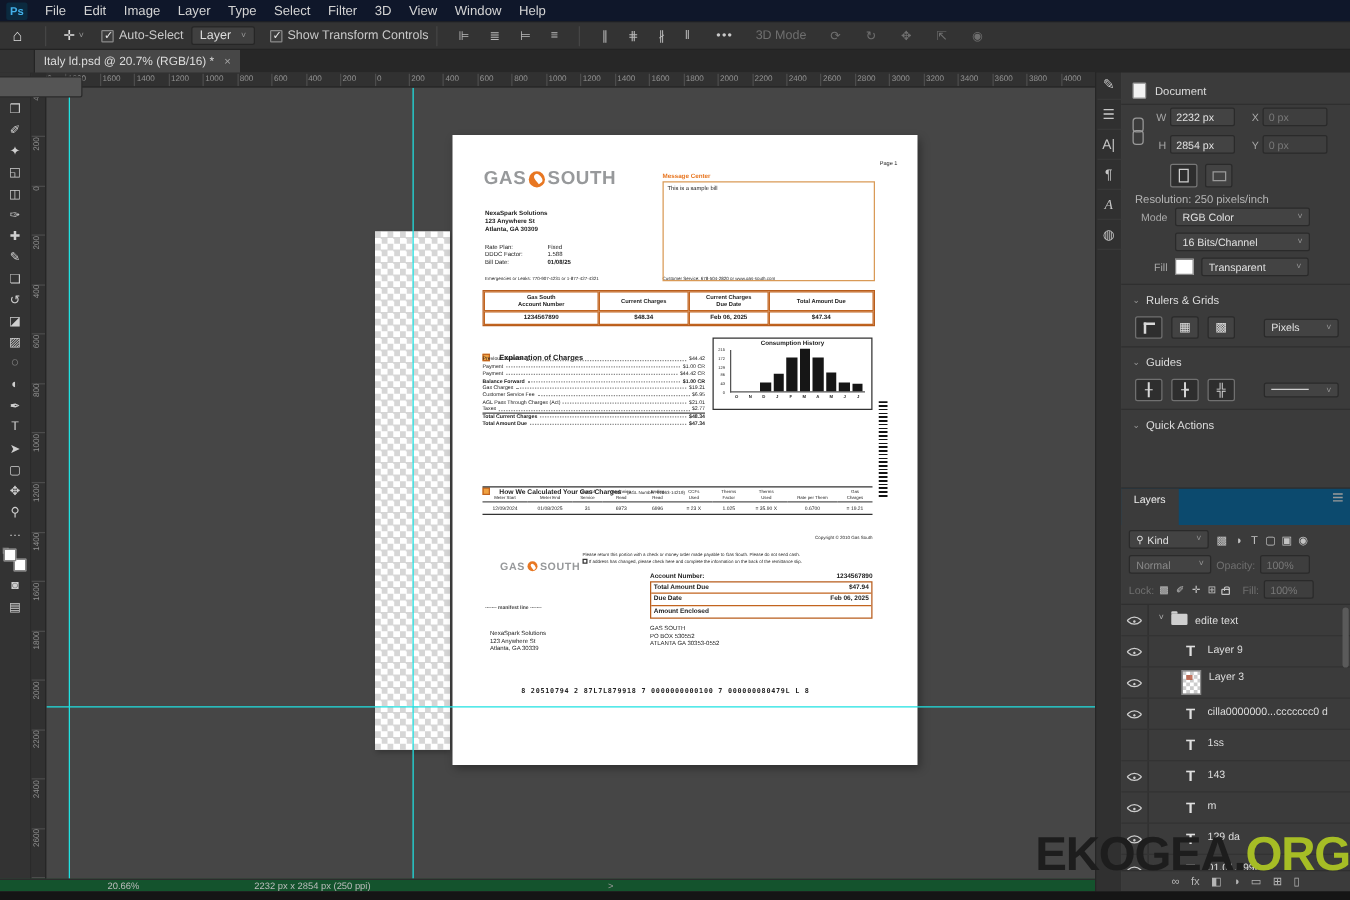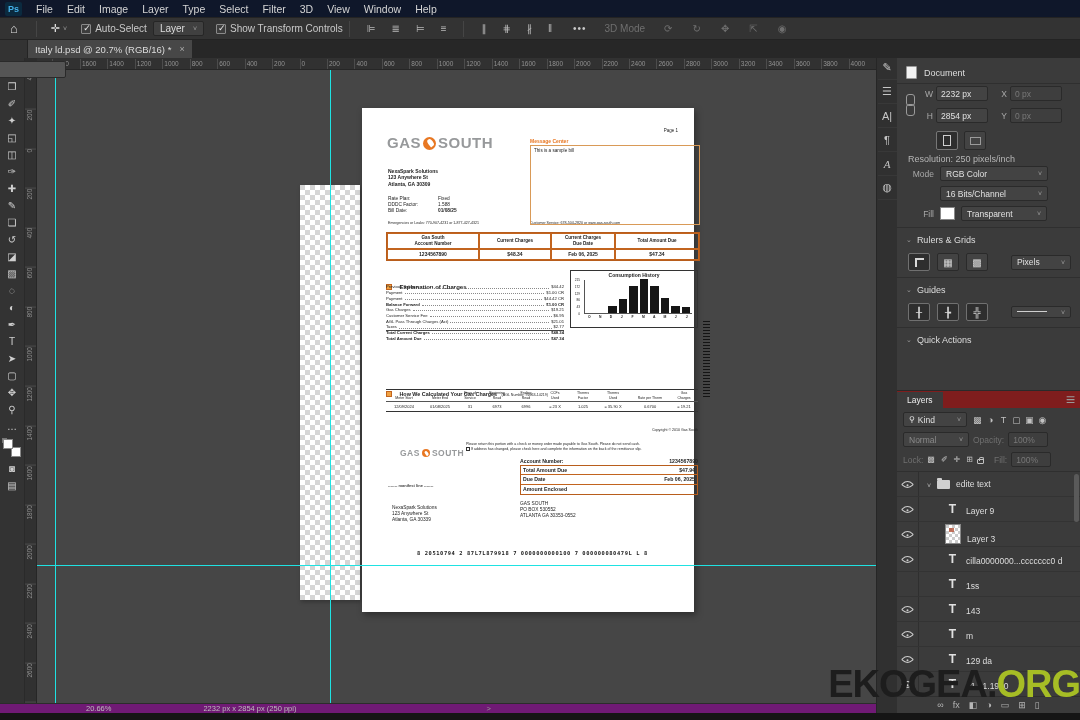--- a/index.html
+++ b/index.html
@@ -48,21 +48,21 @@
   .rlbl-v{flex:1;font-size:6.5px;color:#919191;border-top:1px solid #4c4c4c;writing-mode:vertical-rl;transform:rotate(180deg);text-align:right;line-height:10px}
   .corner{position:absolute;left:25px;top:58px;width:12px;height:12px;background:#2c2c2c;z-index:16}
 
   
   .stage{position:absolute;left:37px;top:70px;right:204px;bottom:17px;background:#464646;overflow:hidden}
   .checker{position:absolute;left:263px;top:115px;width:60px;height:415px;background:conic-gradient(#fff 0 90deg,#d6d6d6 0 180deg,#fff 0 270deg,#d6d6d6 0) 0 0/10px 10px;box-shadow:1px 2px 4px rgba(0,0,0,.25)}
   .guide-v{position:absolute;top:0;bottom:0;width:1px;background:#1fe2e2;z-index:6}
   .guide-h{position:absolute;left:0;right:0;height:1px;background:#1fe2e2;z-index:6}
 
   
-  .page{position:absolute;left:325px;top:38px;width:332px;height:504px;background:#fff;box-shadow:2px 3px 7px rgba(0,0,0,.35);color:#222;z-index:5}
+  .page{position:absolute;left:325px;top:38px;width:372px;height:504px;background:#fff;box-shadow:2px 3px 7px rgba(0,0,0,.35);color:#222;z-index:5}
   .page *{line-height:1.25}
   .pos{position:absolute}
   .b{font-weight:bold}
   .orange{color:#e87722}
   .logo{display:flex;align-items:center;gap:2px}
   .logo .t{font-size:15px;font-weight:bold;color:#97999b;letter-spacing:.5px}
   .flame{width:13px;height:13px;background:#e87722;border-radius:50%;position:relative}
   .flame::after{content:"";position:absolute;left:4.5px;top:2.5px;width:4.5px;height:7.5px;background:#fff;border-radius:50% 50% 50% 0;transform:rotate(-38deg)}
   .logo.sm .t{font-size:8.5px}
   .logo.sm .flame{width:8px;height:8px}
@@ -140,51 +140,51 @@
   .fillchip{width:15px;height:13px;background:#fff;border:1px solid #888}
   .icbtns{display:flex;gap:7px;margin:3px 0 2px 2px;align-items:center}
   .icbtn{width:22px;height:18px;background:#434343;border:1px solid #2a2a2a;border-radius:2px;display:flex;align-items:center;justify-content:center;color:#d8d8d8;font-size:10px}
   .icbtn.on{background:#2e2e2e;border-color:#707070}
   .ric{width:9px;height:9px;border-left:2px solid #d8d8d8;border-top:2px solid #d8d8d8}
   .linedd{width:52px;margin-left:12px}
   .lineglyph{display:inline-block;width:30px;height:0;border-top:1.5px solid #cfcfcf;margin:0 2px 2px 0;vertical-align:2px}
 
   
   .layers{flex:1;display:flex;flex-direction:column;border-top:1px solid #2a2a2a;min-height:0}
-  .layers-h{height:17px;background:#7f1d1d;display:flex;align-items:flex-end}
+  .layers-h{height:29px;background:#0c4a6e;display:flex;}
   .layers-tab{background:#3b3b3b;color:#ededed;font-size:8.5px;padding:0 10px;line-height:16px}
   .l-filter{display:flex;align-items:center;gap:4px;padding:4px 6px 2px 6px}
   .kindsel{width:64px}
   .fic{font-size:9px;color:#c2c2c2;width:13px;text-align:center}
   .l-blend{display:flex;align-items:center;gap:4px;padding:3px 6px}
   .blendsel{width:66px}
   .smallfld{width:40px}
   .l-lock{display:flex;align-items:center;gap:4px;padding:2px 6px 4px 6px;border-bottom:1px solid #2f2f2f}
   .lic{font-size:8px;color:#c2c2c2}
   .mini-lock{width:7px;height:5px;border:1px solid #c2c2c2;border-radius:1px;position:relative;margin-top:3px}
   .mini-lock::before{content:"";position:absolute;left:1px;top:-3px;width:3px;height:3px;border:1px solid #c2c2c2;border-bottom:none;border-radius:2px 2px 0 0}
   .l-rows{flex:1;overflow:hidden;position:relative}
   .lrow{height:25px;display:flex;align-items:center;border-bottom:1px solid #333}
   .eyecell{width:22px;align-self:stretch;border-right:1px solid #2f2f2f;display:flex;align-items:center;justify-content:center}
   .eye{width:9px;height:9px;border:1px solid #cdcdcd;border-radius:80% 10%;transform:rotate(45deg);position:relative}
   .eye::after{content:"";position:absolute;left:2.5px;top:2.5px;width:2px;height:2px;background:#cdcdcd;border-radius:50%}
-  .lmain{display:flex;align-items:flex-end;gap:6px;padding-left:8px}
+  .lmain{display:flex;align-items:flex-start;gap:6px;padding-left:8px}
   .lmain.child{padding-left:26px}
   .lchev{font-size:7px;color:#b5b5b5}
   .folder{width:13px;height:9px;background:#cfcfcf;position:relative;border-radius:1px}
   .folder::before{content:"";position:absolute;left:0;top:-2px;width:5px;height:2px;background:#cfcfcf;border-radius:1px 1px 0 0}
   .ticon{width:15px;text-align:center;font-size:12px;font-weight:bold;color:#e0e0e0}
   .lthumb{width:16px;height:20px;background:conic-gradient(#fff 0 90deg,#ccc 0 180deg,#fff 0 270deg,#ccc 0) 0 0/6px 6px;border:1px solid #888;position:relative}
   .lthumb::after{content:"";position:absolute;left:3px;top:3px;width:5px;height:4px;background:#b5543a;opacity:.8}
   .lname{font-size:8.5px;color:#dedede;white-space:nowrap;overflow:hidden;max-width:110px}
   .l-bottom{height:17px;border-top:1px solid #2f2f2f;display:flex;align-items:center;justify-content:center;gap:9px;font-size:9px;color:#b5b5b5}
   .scrollbar-v{position:absolute;right:1px;top:2px;width:5px;height:48px;background:#5a5a5a;border-radius:3px}
 
   
-  .statusbar{position:absolute;left:0;top:703px;width:876px;height:10px;background:#701a75;border-top:1px solid #2c2c2c;font-size:7.5px;color:#bdbdbd;display:flex;align-items:center;z-index:22}
+  .statusbar{position:absolute;left:0;top:703px;width:876px;height:10px;background:#14532d;border-top:1px solid #2c2c2c;font-size:7.5px;color:#bdbdbd;display:flex;align-items:center;z-index:22}
   .sb-zoom{margin-left:86px}
   .sb-dims{margin-left:92px}
   .sb-chev{margin-left:190px;color:#999}
   .taskbar{position:absolute;left:0;right:0;bottom:0;height:7px;background:#151515;z-index:40}
 
   
   .watermark{position:absolute;right:0px;bottom:14px;z-index:50;font-size:38px;font-weight:bold;letter-spacing:-1px;white-space:nowrap}
   .wm-dark{color:#1d1d1d}
   .wm-accent{color:#a6bd25}
 </style>

